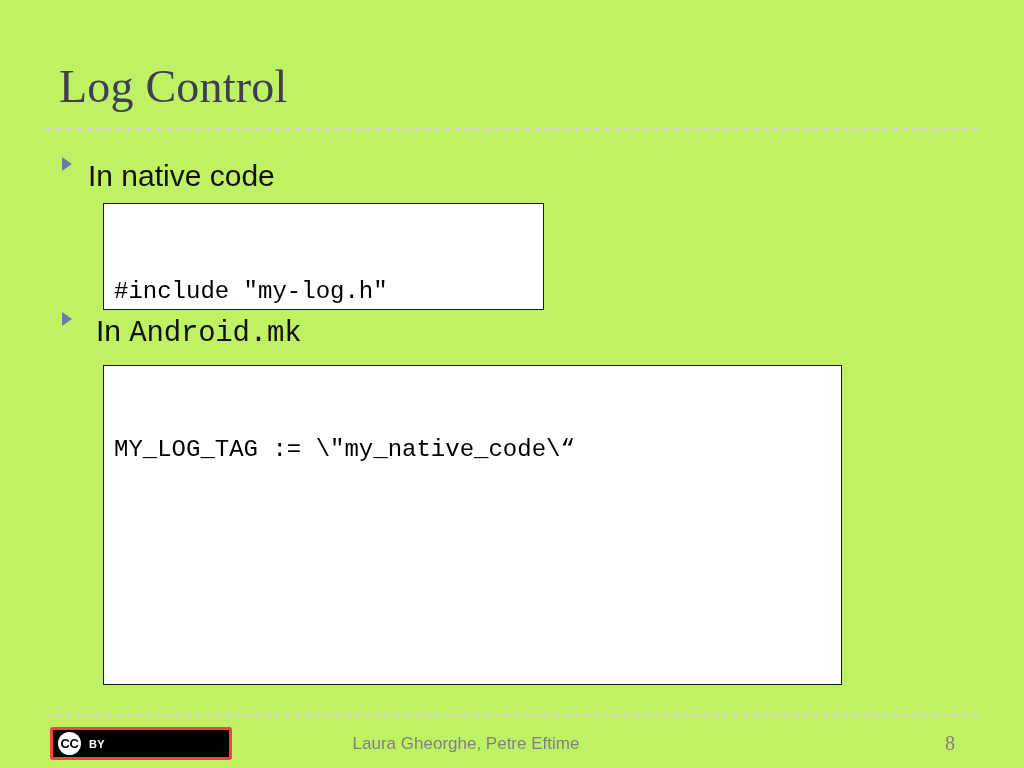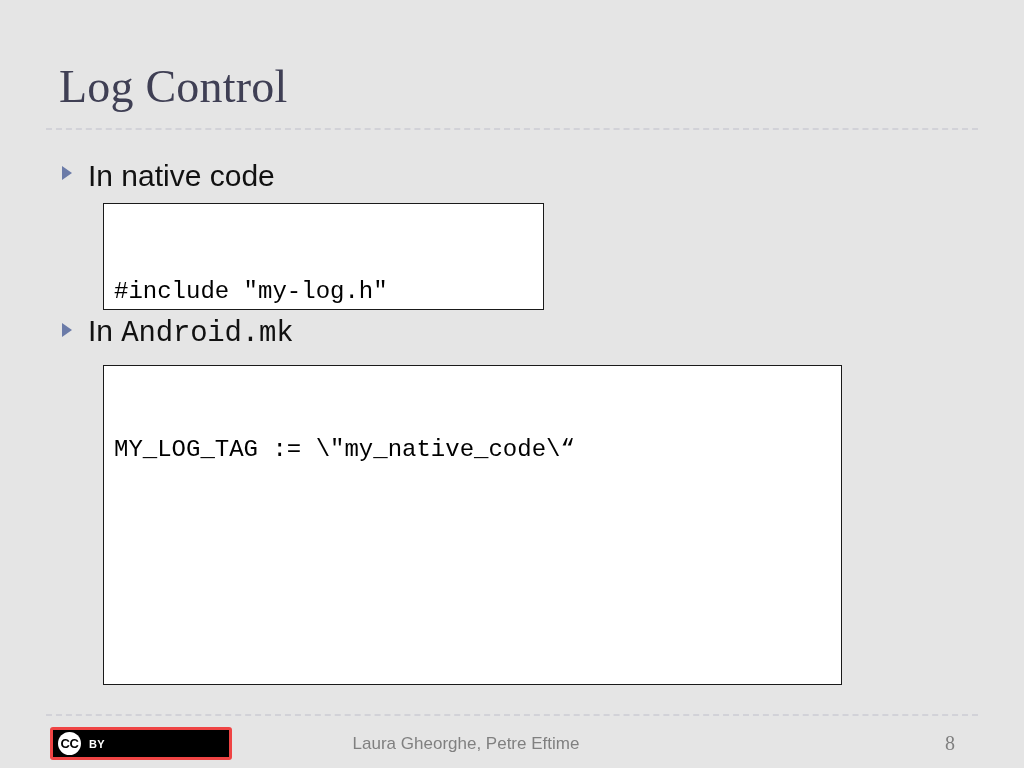--- a/index.html
+++ b/index.html
@@ -13,21 +13,21 @@
     font-family: "Liberation Sans", sans-serif;
     overflow: hidden;
     position: relative;
   }
 
   .slide {
     position: absolute;
     inset: 0;
     width: 1024px;
     height: 768px;
-    background: #e5e5e5;
+    background: #bef264;
   }
 
   
   .title-area {
     position: absolute;
     left: 0;
     top: 58px;
     width: 1024px;
     height: 72px;
   }
@@ -49,24 +49,24 @@
     top: 70px;
     width: 932px;
     height: 0;
     border-top: 2px dashed #d2d2d8;
   }
 
   
   .bullet-row {
     position: absolute;
     display: flex;
-    align-items: center;
+    align-items: flex-start;
   }
   .bullet-row.b1 { left: 60px; top: 158px; }
-  .bullet-row.b2 { left: 60px; top: 313px; }
+  .bullet-row.b2 { left: 60px; top: 313px; gap: 8px; }
 
   .bullet-marker {
     width: 14px;
     height: 18px;
     flex: none;
     position: relative;
     top: -3px;
     margin-right: 14px;
   }
   .bullet-marker svg { display: block; }

